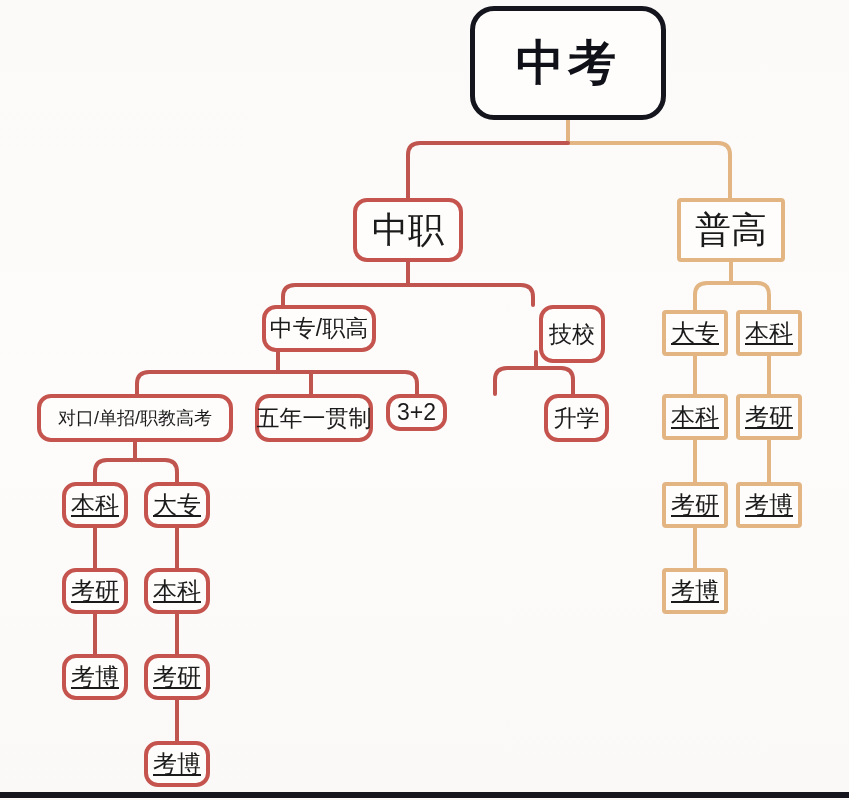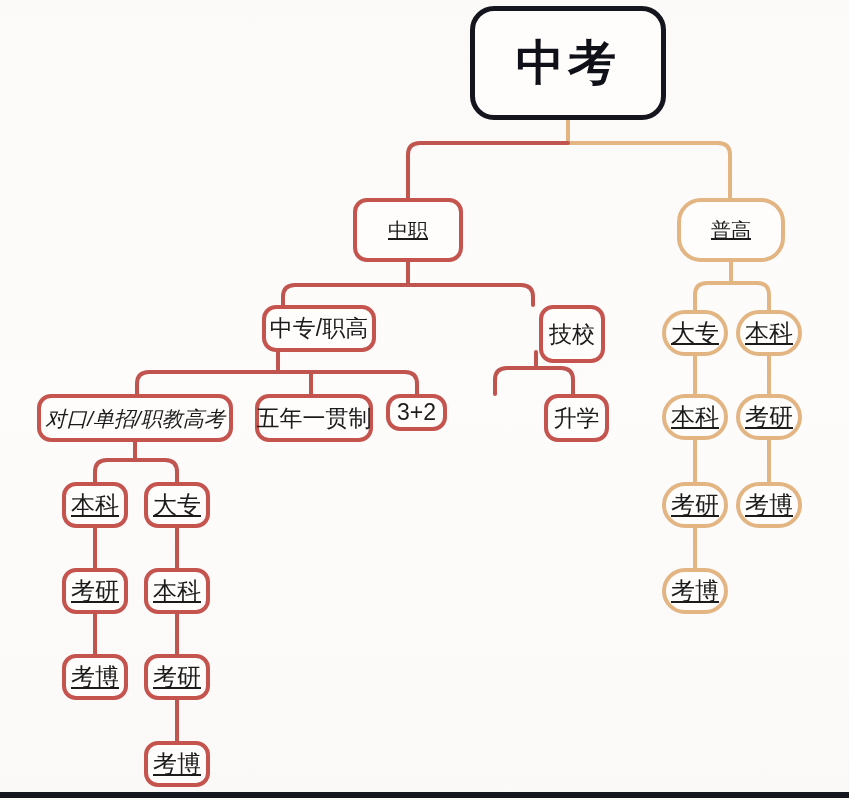--- a/index.html
+++ b/index.html
@@ -34,25 +34,25 @@
     font-weight:bold;
     letter-spacing:4px;
     color:#101018;
   }
   .node.red{
     border:4px solid #c5544e;
     border-radius:14px;
   }
   .node.gold{
     border:4px solid #e2b583;
-    border-radius:24px;
+    border-radius:4px;
   }
-  .lvl2{font-size:20px;text-decoration:underline;}
+  .lvl2{font-size:36px;}
   .lvl3{font-size:23px;border-radius:12px;}
-  .lvl4{font-size:21px;border-radius:12px;font-style:italic;}
+  .lvl4{font-size:18px;border-radius:12px;}
   .chain{font-size:24px;border-radius:12px;text-decoration:underline;}
   .bottom-bar{
     position:absolute;left:0;top:792px;width:849px;height:6px;
     background:#15151e;
   }
 </style>
 </head>
 <body>
 
 <div class="stage">

